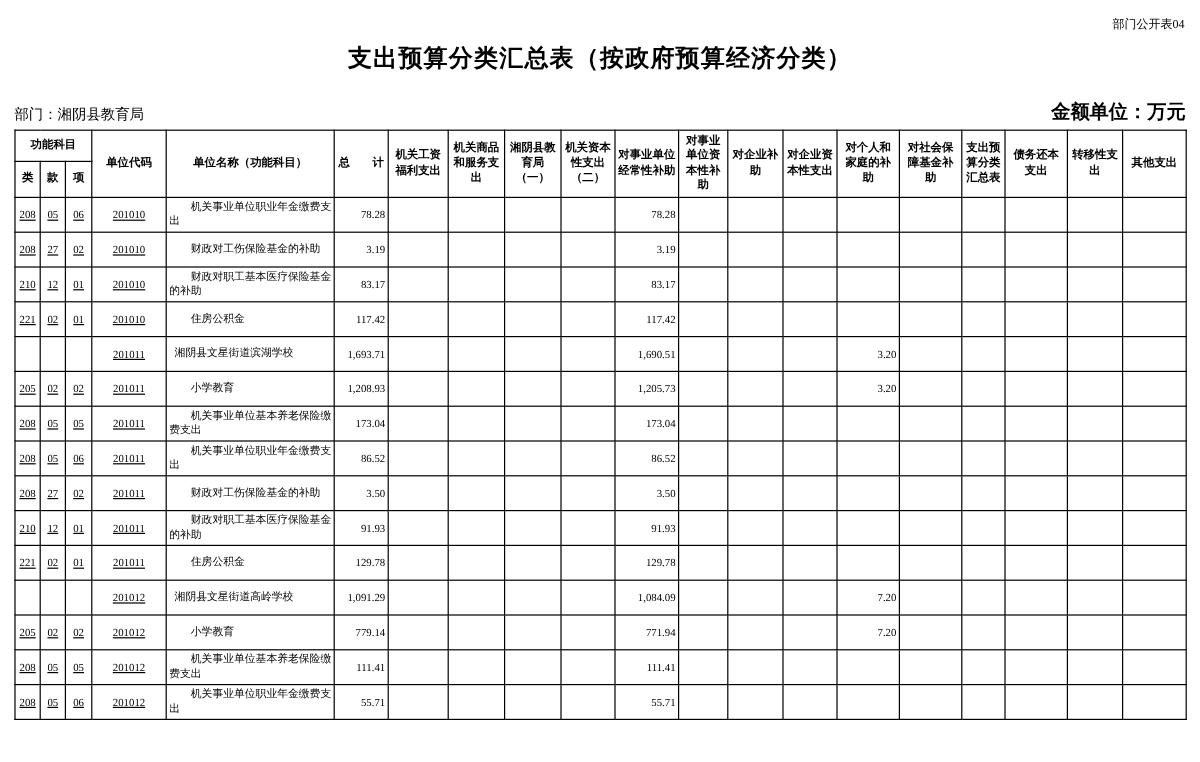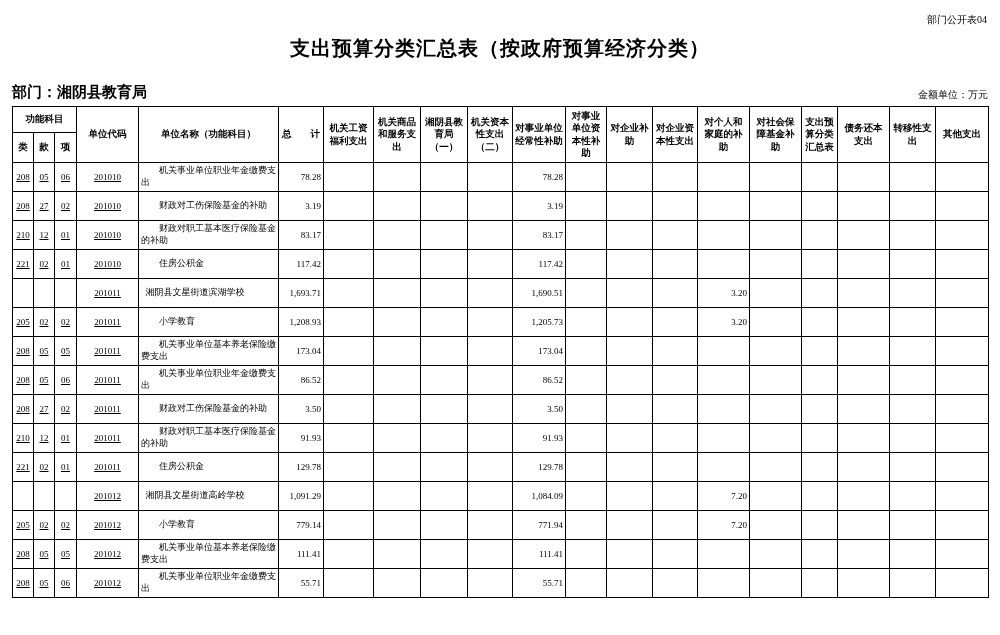--- a/index.html
+++ b/index.html
@@ -26,25 +26,26 @@
     margin: 35px 0 12px 0;
     letter-spacing: 1px;
   }
   .meta-row {
     display: flex;
     justify-content: space-between;
     align-items: flex-end;
     margin: 21px 12px 4px 12px;
   }
   .dept-label {
+    font-weight: normal;
+    font-size: 12px;
+  }
+  .unit-label {
+    font-size: 16px;
     font-weight: bold;
-    font-size: 15px;
-  }
-  .unit-label {
-    font-size: 10px;
   }
   table.budget {
     border-collapse: collapse;
     table-layout: fixed;
     width: 976px;
     margin: 0 12px;
   }
   table.budget th, table.budget td {
     border: 1px solid #000;
     padding: 0 2px;

